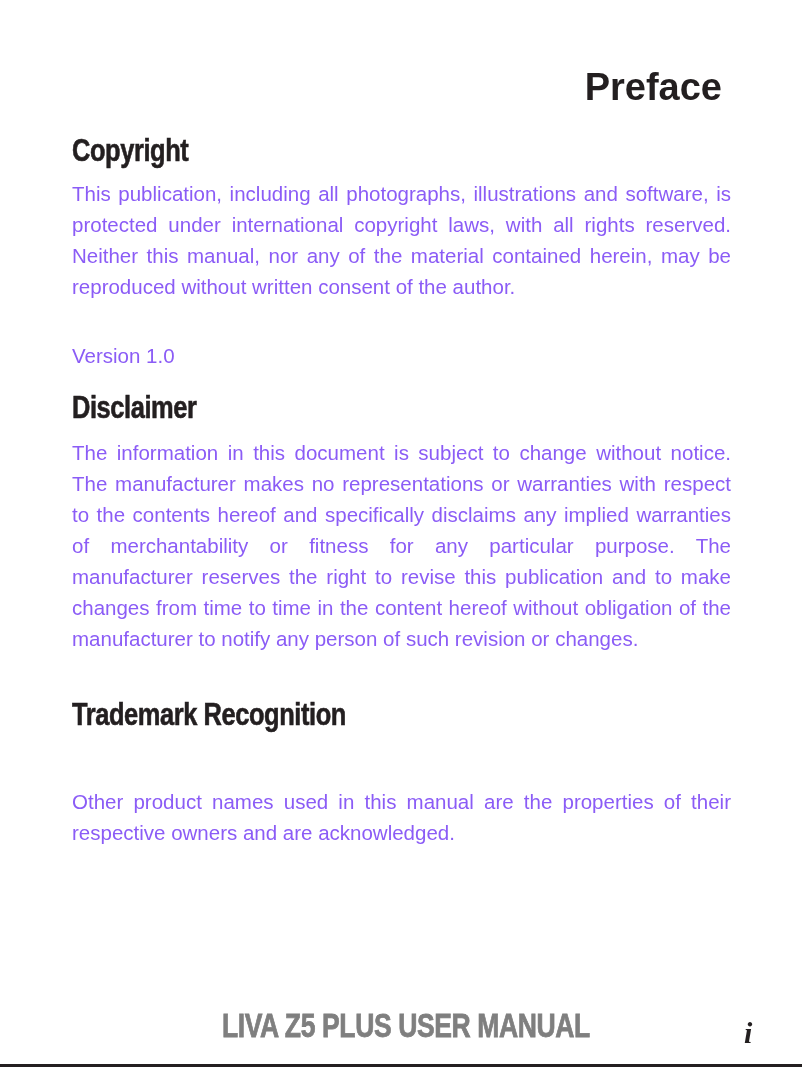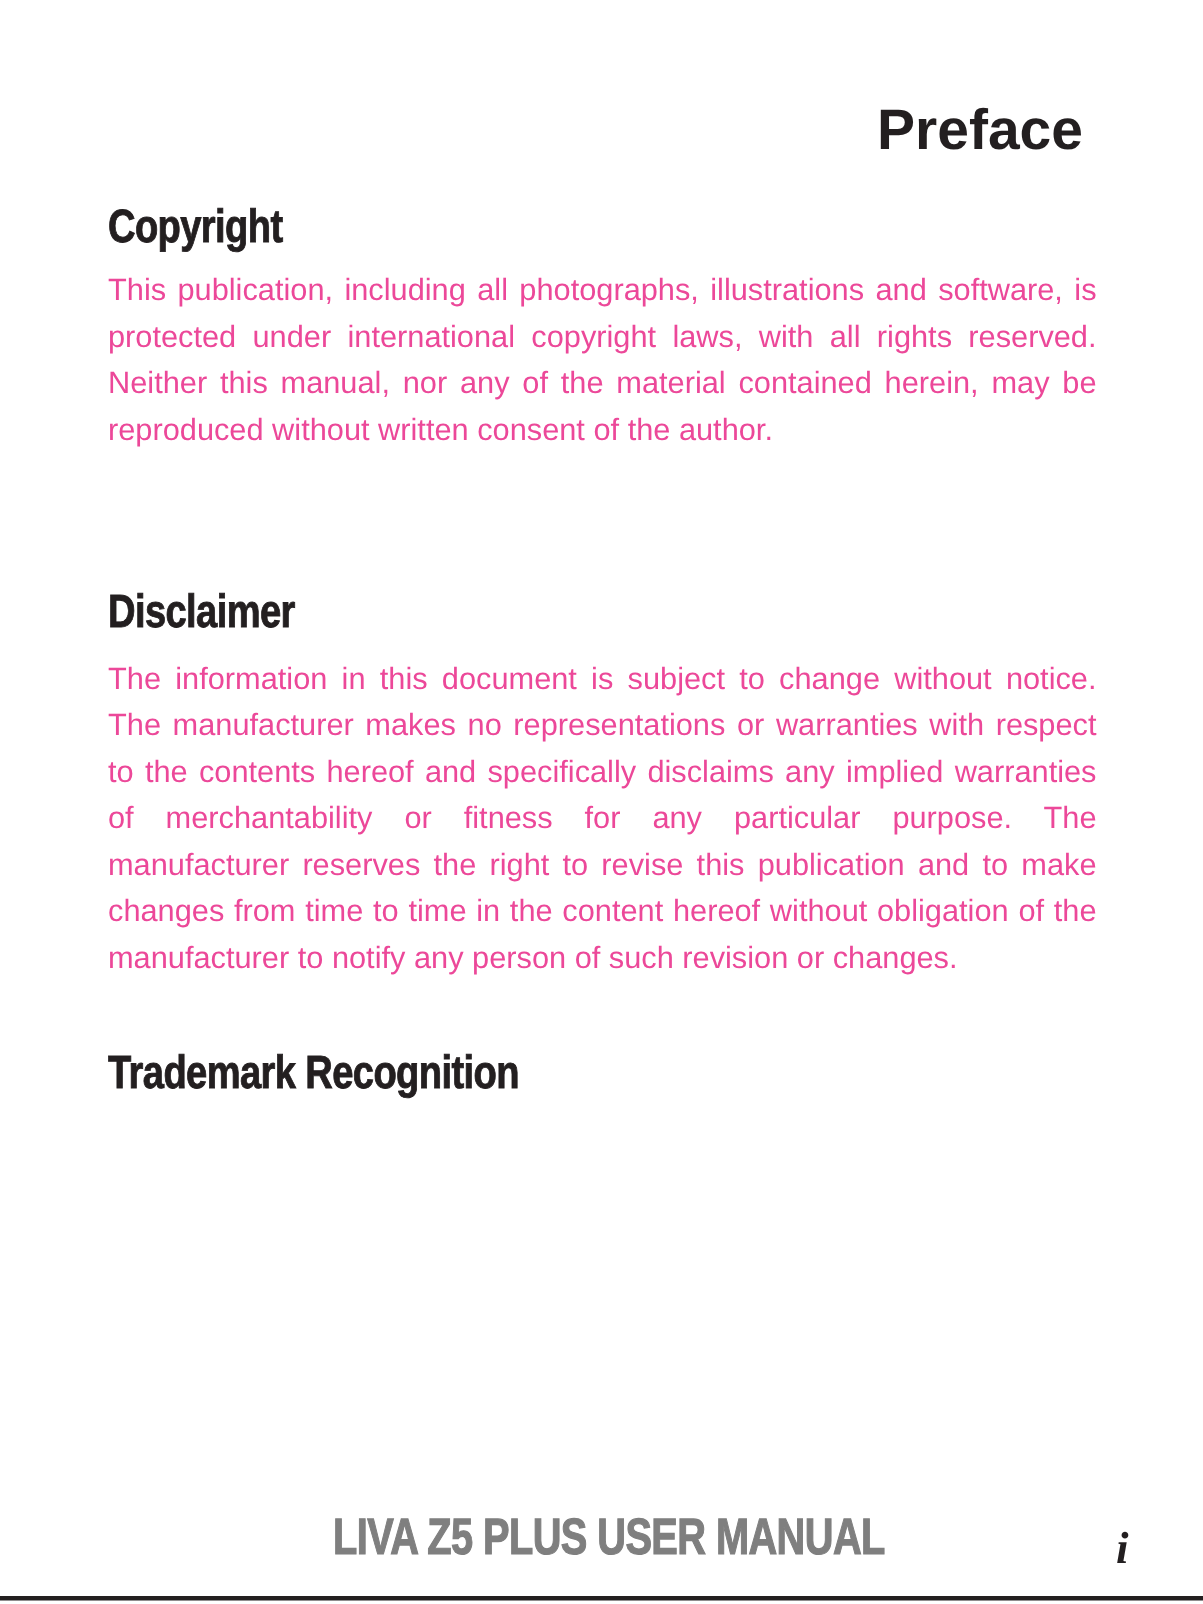--- a/index.html
+++ b/index.html
@@ -14,21 +14,21 @@
       position: absolute; left: 72px;
       font-family: "Liberation Sans", sans-serif; font-weight: bold;
       font-size: 31px; color: #231f20;
       transform: scaleX(0.82); transform-origin: left center;
       letter-spacing: -0.5px;
       -webkit-text-stroke: 0.6px #231f20;
     }
     .para {
       position: absolute; left: 72px; width: 659px;
       font-family: "Liberation Sans", sans-serif;
-      font-size: 20.5px; line-height: 31px; color: #ec4899;
+      font-size: 20.5px; line-height: 31px; color: #8b5cf6;
       text-align: justify; text-align-last: left;
       margin: 0;
     }
     .para.single { text-align: left; }
     .footer-title {
       position: absolute; left: 222px; top: 1006px;
       font-family: "Liberation Sans", sans-serif; font-weight: bold;
       font-size: 34px; color: #7f7f7f;
       transform: scaleX(0.78); transform-origin: left center;
       letter-spacing: -0.5px;
@@ -47,22 +47,24 @@
   </style>
 </head>
 <body>
 
 <div class="page">
 
   <div class="title">Preface</div>
 
   <div class="heading" style="top:133px;">Copyright</div>
   <p class="para" style="top:178px;">This publication, including all photographs, illustrations and software, is protected under international copyright laws, with all rights reserved. Neither this manual, nor any of the material contained herein, may be reproduced without written consent of the author.</p>
+  <p class="para single" style="top:340px;">Version 1.0</p>
 
   <div class="heading" style="top:390px;">Disclaimer</div>
   <p class="para" style="top:437px;">The information in this document is subject to change without notice. The manufacturer makes no representations or warranties with respect to the contents hereof and specifically disclaims any implied warranties of merchantability or fitness for any particular purpose. The manufacturer reserves the right to revise this publication and to make changes from time to time in the content hereof without obligation of the manufacturer to notify any person of such revision or changes.</p>
 
   <div class="heading" style="top:697px;">Trademark Recognition</div>
+  <p class="para" style="top:786px;">Other product names used in this manual are the properties of their respective owners and are acknowledged.</p>
 
   <div class="footer-title">LIVA Z5 PLUS USER MANUAL</div>
   <div class="page-number">i</div>
   <div class="footer-rule"></div>
 </div>
 
 </body></html>

